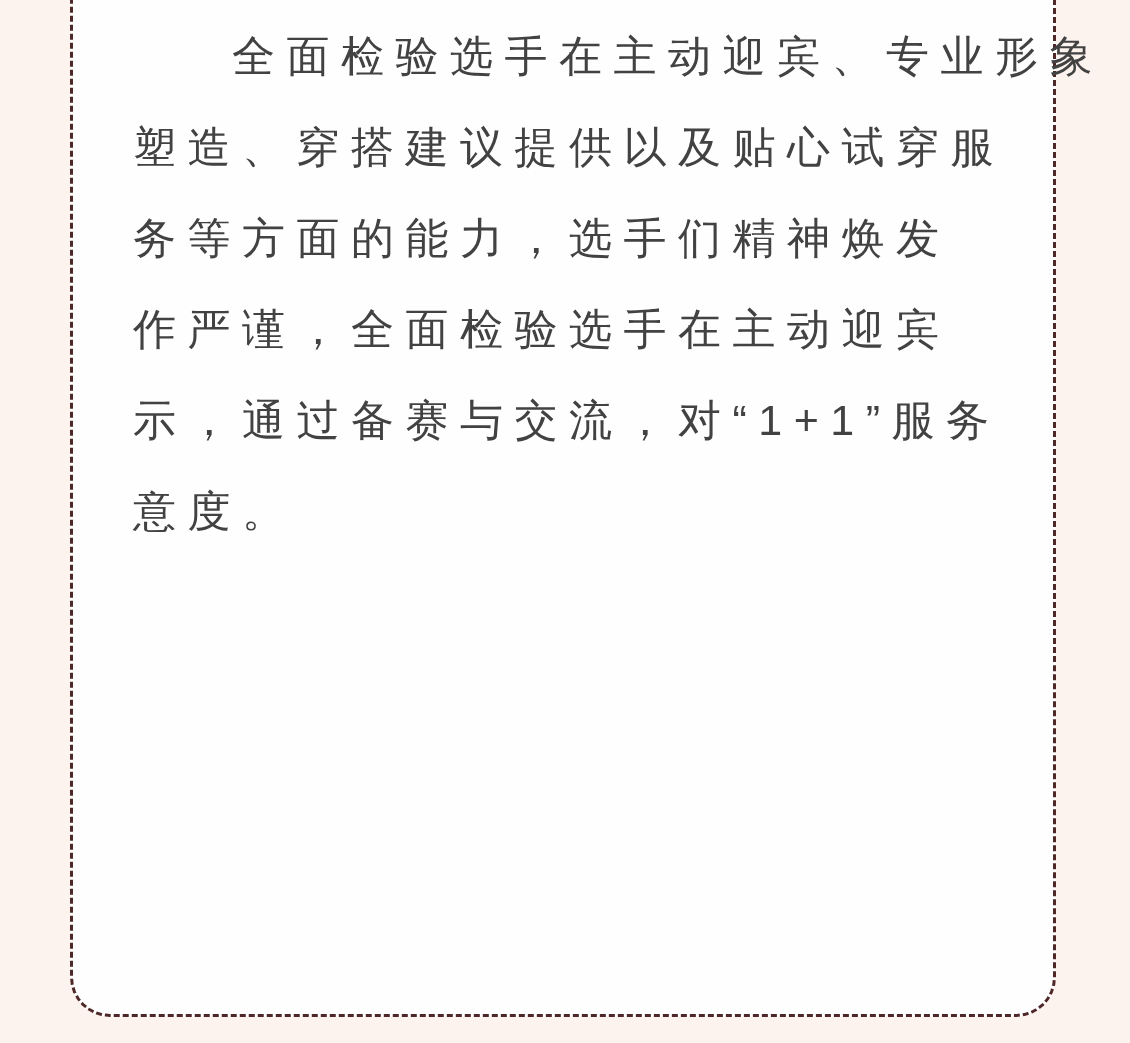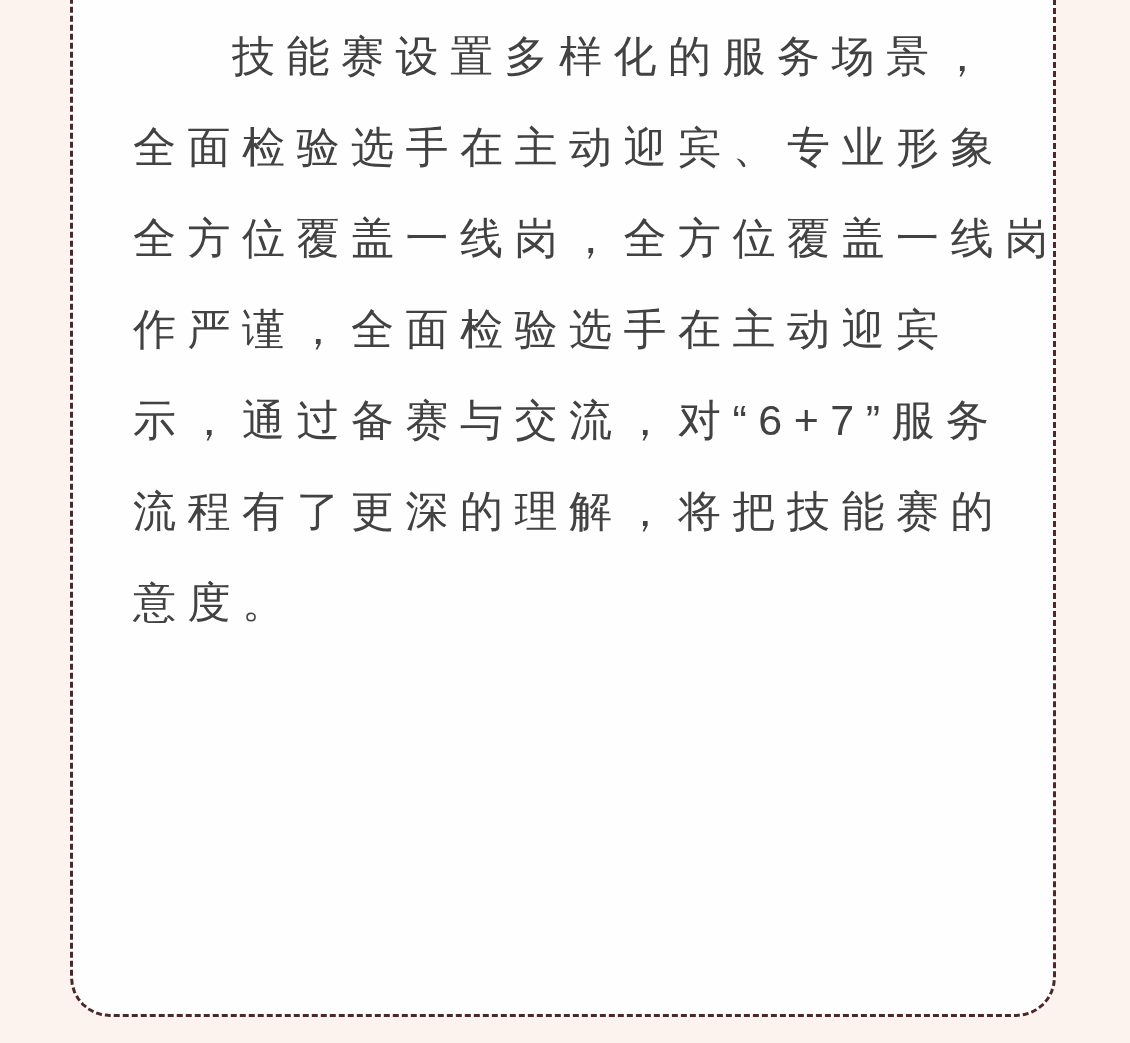--- a/index.html
+++ b/index.html
@@ -43,21 +43,20 @@
   }
   .text-line:first-child {
     text-indent: 99px; 
   }
 </style>
 </head>
 <body>
 
 <div class="card">
   <div class="paragraph">
-      <div class="text-line">技能赛设置多样化的服务场景，</div>
       <div class="text-line">全面检验选手在主动迎宾、专业形象</div>
-      <div class="text-line">全方位覆盖一线岗，全方位覆盖一线岗</div>
+      <div class="text-line">塑造、穿搭建议提供以及贴心试穿服</div>
+      <div class="text-line">务等方面的能力，选手们精神焕发</div>
       <div class="text-line">作严谨，全面检验选手在主动迎宾</div>
-      <div class="text-line">示，通过备赛与交流，对“6+7”服务</div>
-      <div class="text-line">流程有了更深的理解，将把技能赛的</div>
+      <div class="text-line">示，通过备赛与交流，对“1+1”服务</div>
       <div class="text-line">意度。</div>
     </div>
 </div>
 
 </body></html>

